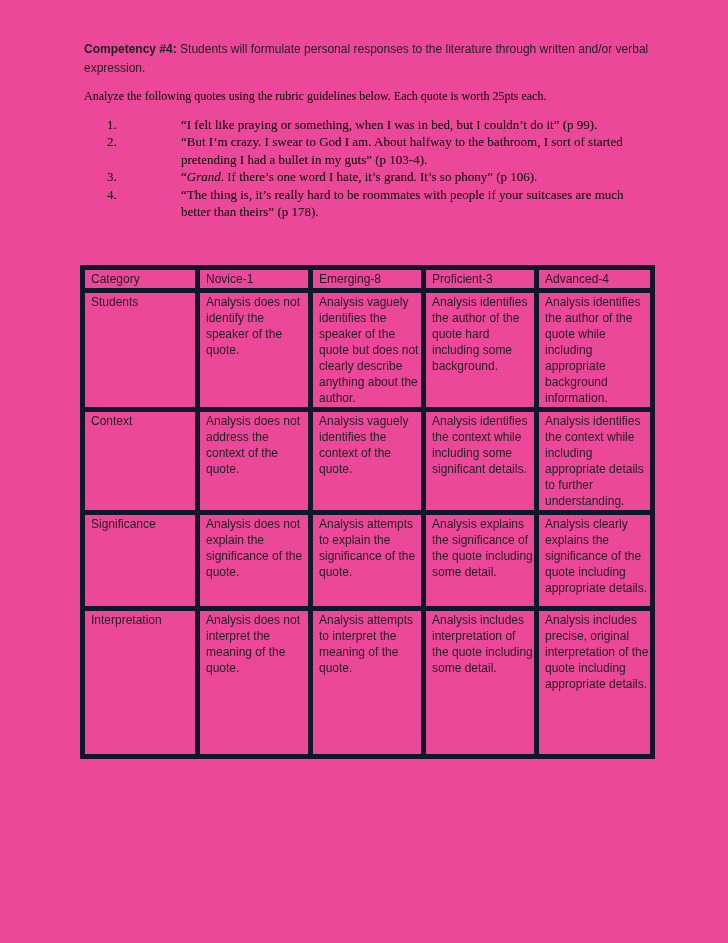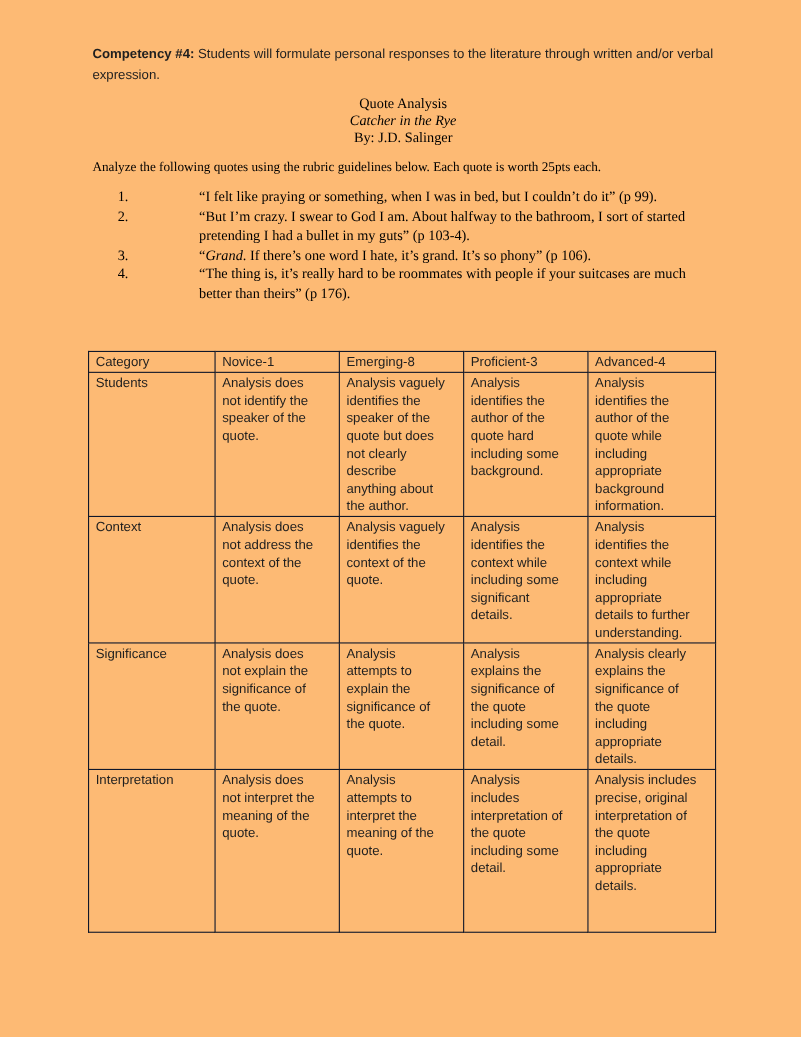--- a/index.html
+++ b/index.html
@@ -10,21 +10,21 @@
     position: relative;
     overflow: hidden;
     font-family: "Liberation Sans", sans-serif;
     color: #1f1f1f;
   }
   .page {
     position: absolute;
     top: 0; left: 0;
     width: 728px;
     height: 943px;
-    background: #fdba74;
+    background: #ec4899;
     padding: 40px 79px 0 84px;
   }
   
   .competency {
     font-family: "Liberation Sans", sans-serif;
     font-size: 12px;
     line-height: 19px;
     color: #1f1f1f;
   }
   .competency strong { font-weight: bold; }
@@ -64,63 +64,58 @@
     margin-left: -4px;
     border-collapse: collapse;
     table-layout: fixed;
     width: 570px;
     font-family: "Liberation Sans", sans-serif;
     font-size: 12px;
     line-height: 16px;
     color: #1f1f1f;
   }
   table.rubric td, table.rubric th {
-    border: 1px solid #0f172a;
+    border: 5px solid #0f172a;
     vertical-align: top;
     text-align: left;
     font-weight: normal;
-    padding: 1px 16px 1px 6px;
+    padding: 1px 0 1px 6px;
   }
   tr.hdr      { height: 17px;  }
   tr.row-spk  { height: 113px; }
   tr.row-ctx  { height: 96px;  }
   tr.row-sig  { height: 96px;  }
   tr.row-int  { height: 148px; }
 </style>
 </head>
 <body>
 
 <div class="page">
 
   <p class="competency"><strong>Competency #4:</strong><span> Students will formulate personal responses to the literature through written and/or verbal expression.</span></p>
 
-  <div class="title-block">
-    <div>Quote Analysis</div>
-    <div class="italic">Catcher in the Rye</div>
-    <div>By: J.D. Salinger</div>
-  </div>
 
   <p class="instructions">Analyze the following quotes using the rubric guidelines below. Each quote is worth 25pts each.</p>
 
   <div class="quotes">
     <div class="quote-row">
       <span class="marker">1.</span>
       <span class="qtext">“I felt like praying or something, when I was in bed, but I couldn’t do it” (p 99).</span>
     </div>
     <div class="quote-row">
       <span class="marker">2.</span>
       <span class="qtext">“But I’m crazy. I swear to God I am. About halfway to the bathroom, I sort of started pretending I had a bullet in my guts” (p 103-4).</span>
     </div>
     <div class="quote-row">
       <span class="marker">3.</span>
       <span class="qtext"><span>“</span><i>Grand</i><span>. If there’s one word I hate, it’s grand. It’s so phony” (p 106).</span></span>
     </div>
     <div class="quote-row">
       <span class="marker">4.</span>
-      <span class="qtext">“The thing is, it’s really hard to be roommates with people if your suitcases are much better than theirs” (p 176).</span>
+      <span class="qtext">“The thing is, it’s really hard to be roommates with people if your suitcases are much better than theirs” (p 178).</span>
     </div>
   </div>
 
   <table class="rubric">
     <colgroup>
       <col style="width:115px">
         <col style="width:113px">
         <col style="width:113px">
         <col style="width:113px">
         <col style="width:116px">

